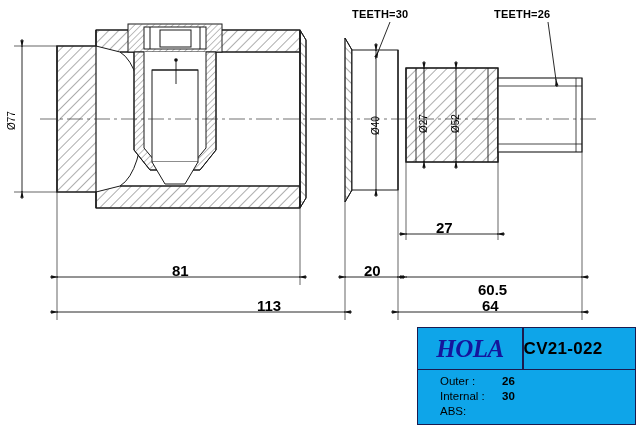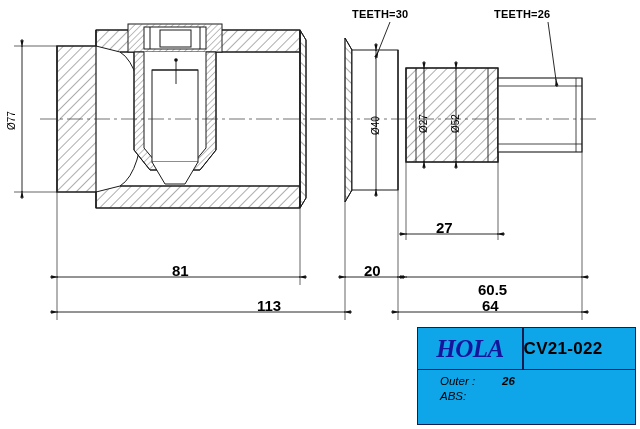--- a/index.html
+++ b/index.html
@@ -85,21 +85,20 @@
     text-align: left;
     font-size: 17px;
     font-weight: bold;
     color: #000;
     letter-spacing: 0.3px;
   }
   #infobox .specs {
     padding: 4px 0 0 22px;
     font-size: 11.5px;
     line-height: 15px;
-    font-style: italic;
   }
   .specrow {
     display: flex;
   }
   .specrow .k { width: 62px; }
   .specrow .v { font-weight: bold; }
 </style>
 </head>
 <body>
 
@@ -244,19 +243,23 @@
       <div id="brand">HOLA</div>
       <div id="brand-sep"></div>
       <div id="partno">CV21-022</div>
     </div>
     <div class="specs">
       <div class="specrow">
         <span class="k">Outer :</span>
         <span class="v">26</span>
       </div>
       <div class="specrow">
+        <span class="k">Internal :</span>
+        <span class="v">30</span>
+      </div>
+      <div class="specrow">
         <span class="k">ABS:</span>
         <span class="v"></span>
       </div>
     </div>
   </div>
 
 </div>
 
 </body></html>

